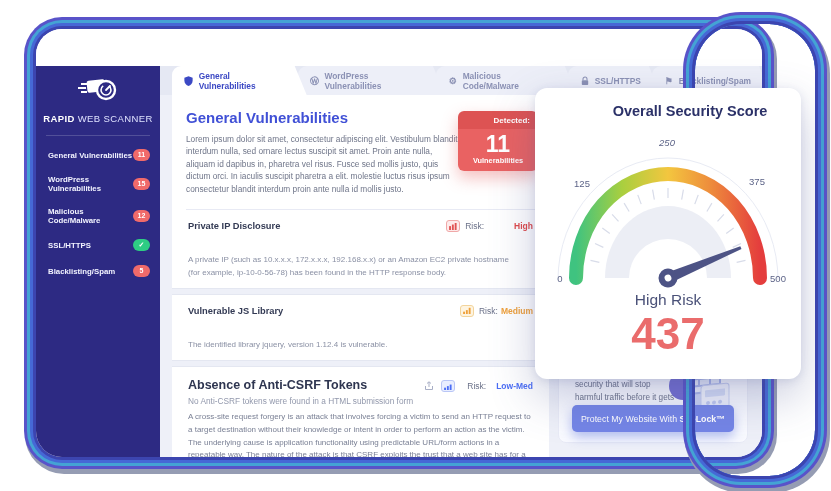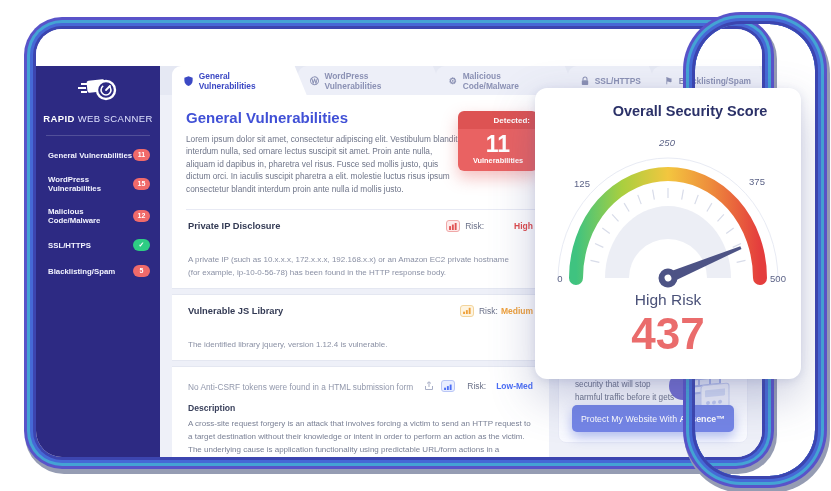--- a/index.html
+++ b/index.html
@@ -238,41 +238,41 @@
                   <span class="risk-label">Risk:</span>
                   <span class="risk-val medium">Medium</span>
                 </div>
                 <div class="f-desc">The identified library jquery, version 1.12.4 is vulnerable.</div>
               </div>
               <div class="gap"></div>
 
               <div class="detail">
                 <div class="d-head">
                   <div class="d-titles">
+                    <div class="d-title">Absence of Anti-CSRF Tokens</div>
                     <div class="d-sub">No Anti-CSRF tokens were found in a HTML submission form</div>
                   </div>
                   <div class="d-icons">
                     <span class="share">
                       <svg width="10" height="10" viewBox="0 0 20 20" fill="none" stroke="currentColor" stroke-width="2">
                           <path d="M10 12 V2 M6 5 L10 1.5 L14 5"></path>
                           <path d="M3 10 V17 H17 V10"></path>
                         </svg>
                     </span>
                     <span class="riskchip lowmed">
                       <svg width="8" height="7" viewBox="0 0 10 9">
                           <rect x="0" y="6" width="2.4" height="3" fill="currentColor"></rect>
                           <rect x="3.6" y="4" width="2.4" height="5" fill="currentColor"></rect>
                           <rect x="7.2" y="2" width="2.4" height="7" fill="currentColor"></rect>
                         </svg>
                     </span>
                     <span class="risk-label">Risk:</span>
                     <span class="risk-val lowmed">Low-Med</span>
                   </div>
                 </div>
-                <div class="desc-h">Description</div>
                 <div class="d-desc">A cross-site request forgery is an attack that involves forcing a victim to send an HTTP request to a target destination without their knowledge or intent in order to perform an action as the victim. The underlying cause is application functionality using predictable URL/form actions in a repeatable way. The nature of the attack is that CSRF exploits the trust that a web site has for a user. By contrast, cross-site scripting (XSS) exploits the trust that a user has for a web site. Like XSS, CSRF attacks are not necessarily cross-site, but they can be. Cross-site request forgery is also known as CSRF, XSRF, one-click attack, session riding, confused deputy, and sea surf.</div>
 
               </div>
             </div>
           </div>
 
           <div class="promo">
             <div class="promo-text">security that will stop harmful traffic before it gets to your website.</div>
             <div class="promo-illo">
               <svg width="80" height="64" viewBox="0 0 80 64">
@@ -291,21 +291,21 @@
                 <g transform="skewY(-6) translate(40,26)">
                   <rect x="0" y="0" width="28" height="34" rx="3" fill="#f2f4fd" stroke="#c8d0f0"></rect>
                   <rect x="4" y="5" width="20" height="7" rx="1" fill="#d4dbf6"></rect>
                   <circle cx="7" cy="18" r="2" fill="#c4cdf2"></circle>
                     <circle cx="13" cy="18" r="2" fill="#c4cdf2"></circle>
                     <circle cx="19" cy="18" r="2" fill="#c4cdf2"></circle>
                   <rect x="4" y="23" width="20" height="4" rx="1" fill="#dfe5fa"></rect>
                 </g>
               </svg>
             </div>
-            <button class="promo-btn"><span>Protect My Website With </span><b>Absence™</b></button>
+            <button class="promo-btn"><span>Protect My Website With </span><b>SiteLock™</b></button>
           </div>
         </div>
       </div>
     </div>
   </div>
 
   <div class="gauge-card">
     <div class="gauge-title">Overall Security Score</div>
     <svg class="gauge-svg" viewBox="0 0 266 291">
       <defs>

